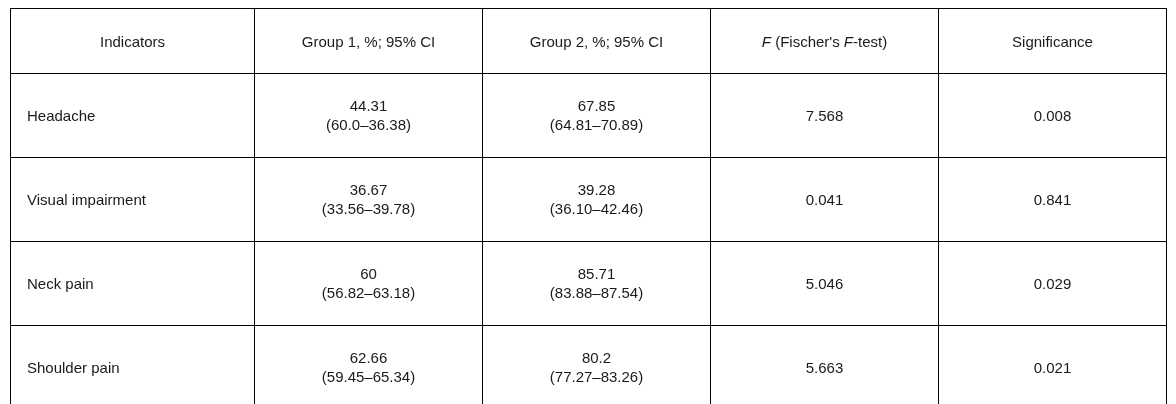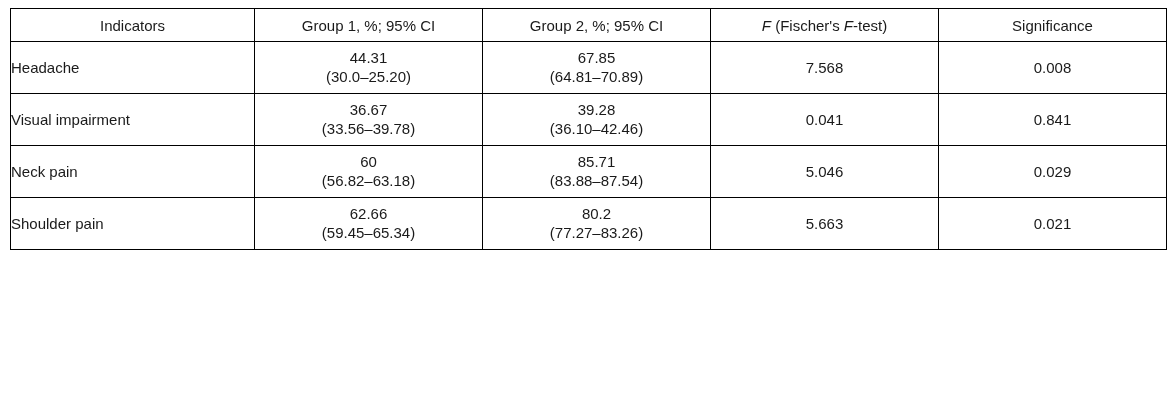--- a/index.html
+++ b/index.html
@@ -20,21 +20,21 @@
   table.data-table {
     border-collapse: collapse;
     width: 1156px;
     table-layout: fixed;
   }
   table.data-table td,
   table.data-table th {
     border: 1px solid #000000;
     font-weight: normal;
     font-size: 15px;
-    padding: 0;
+    padding: 16px;
     vertical-align: middle;
   }
   thead th {
     height: 32px;
     text-align: center;
     font-size: 15px;
   }
   tbody td {
     height: 51px;
   }
@@ -80,21 +80,21 @@
         <th>Group 2, %; 95% CI</th>
         <th><span class="ital">F</span><span> (Fischer's </span><span class="ital">F</span><span>-test)</span></th>
         <th>Significance</th>
       </tr>
     </thead>
     <tbody>
       <tr>
         <td class="indicator">Headache</td>
         <td class="numeric">
           <span class="val-main">44.31</span>
-          <span class="val-ci">(30.0–25.20)</span>
+          <span class="val-ci">(60.0–36.38)</span>
         </td>
         <td class="numeric">
           <span class="val-main">67.85</span>
           <span class="val-ci">(64.81–70.89)</span>
         </td>
         <td class="numeric">7.568</td>
         <td class="numeric">0.008</td>
       </tr>
       <tr>
         <td class="indicator">Visual impairment</td>

